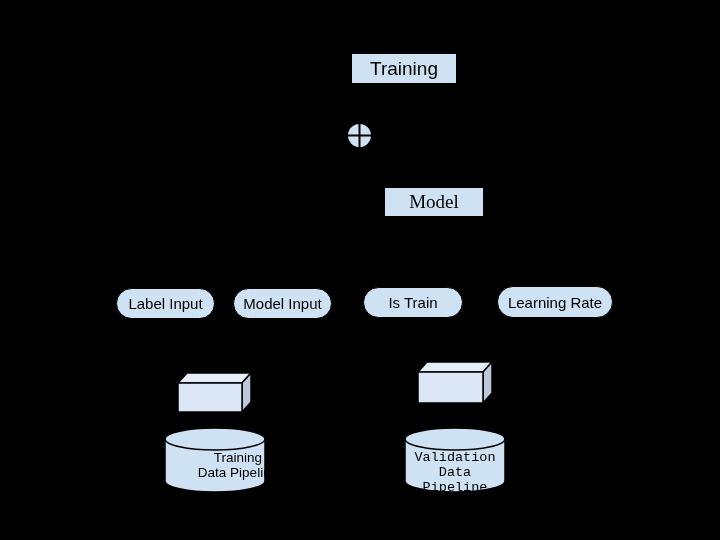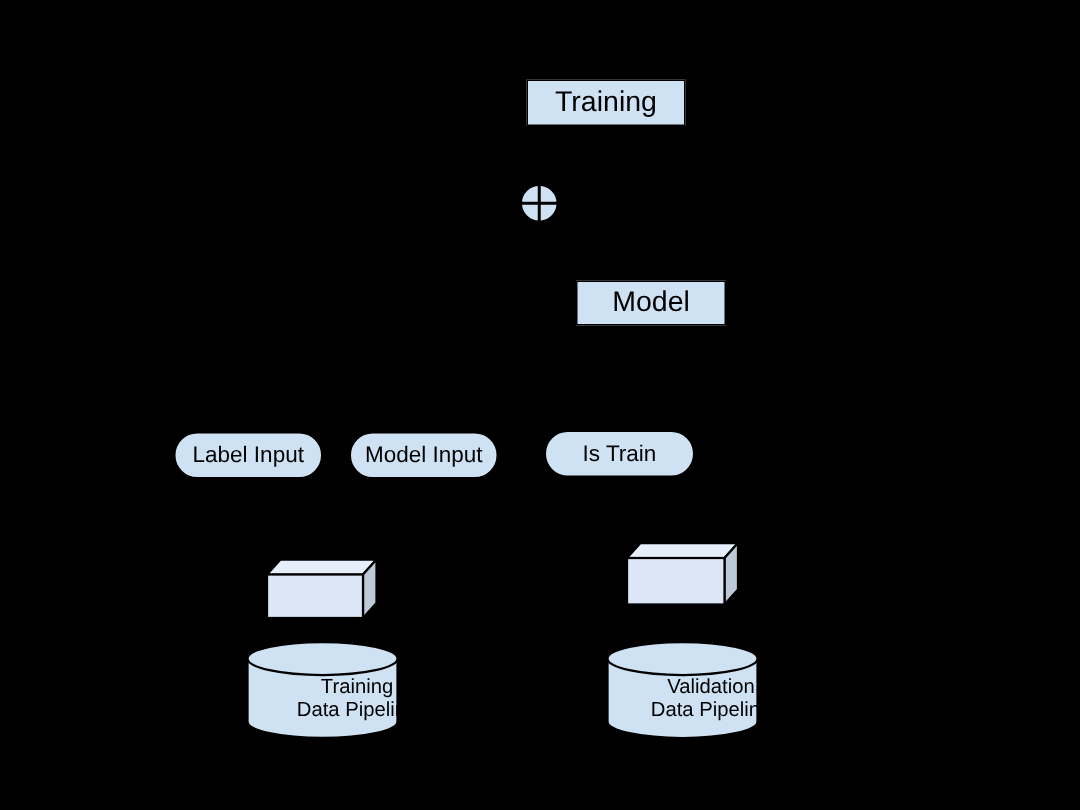--- a/index.html
+++ b/index.html
@@ -29,36 +29,36 @@
     color: var(--text-color);
     display: flex; align-items: center; justify-content: center;
     white-space: nowrap;
   }
   .node-box { font-size: 19px; }
   .node-pill { font-size: 15px; border-radius: 16px; }
 
   .box-auxiliary-ops { left: 118px; top: 72px;  width: 130px; height: 31px; }
   .box-optimizer     { left: 351px; top: 53px;  width: 106px; height: 31px; }
   .box-loss          { left: 160px; top: 187px; width: 108px; height: 30px; }
-  .box-model         { left: 384px; top: 187px; width: 100px; height: 30px; }
+  .box-model         { left: 384px; top: 187px; width: 100px; height: 30px; font-family: Liberation Serif, serif; }
 
   .pill-label-input   { left: 116px; top: 288px; width: 99px;  height: 31px; }
   .pill-model-input   { left: 233px; top: 288px; width: 99px;  height: 31px; }
   .pill-is-train      { left: 363px; top: 287px; width: 100px; height: 31px; }
   .pill-learning-rate { left: 497px; top: 286px; width: 116px; height: 32px; }
 
   .cyl-label {
     position: absolute;
     width: 100px; top: 450px;
     color: var(--text-color);
     font-size: 13.5px; line-height: 15px;
     text-align: center;
   }
   .cyl-label-training   { left: 165px; margin-left: 23px; }
-  .cyl-label-validation { left: 424px; }
+  .cyl-label-validation { left: 405px; font-family: Liberation Mono, monospace; }
 
   .svg-shape-stroke { stroke: var(--shape-border); }
   .cyl-fill  { fill: var(--shape-fill); stroke-width: 1.5; }
   .cube-top  { fill: var(--cube-top);   stroke-width: 1.5; }
   .cube-front{ fill: var(--cube-front); stroke-width: 1.5; }
   .cube-side { fill: var(--cube-side);  stroke-width: 1.5; }
   .addop-circle { fill: var(--shape-fill); stroke-width: 2; }
   .addop-line   { stroke-width: 2; }
 </style>
 </head>
@@ -96,20 +96,21 @@
       <ellipse class="cyl-fill svg-shape-stroke" cx="455" cy="439" rx="50" ry="11"></ellipse>
     </g>
   </svg>
 
   <div class="node-box box-optimizer">Training</div>
   <div class="node-box box-model">Model</div>
 
   <div class="node-pill pill-label-input">Label Input</div>
   <div class="node-pill pill-model-input">Model Input</div>
   <div class="node-pill pill-is-train">Is Train</div>
+  <div class="node-pill pill-learning-rate">Learning Rate</div>
 
   <div class="cyl-label cyl-label-training">
     <div>Training</div>
     <div>Data Pipeline</div>
   </div>
   <div class="cyl-label cyl-label-validation">
     <div>Validation</div>
     <div>Data Pipeline</div>
   </div>
 

